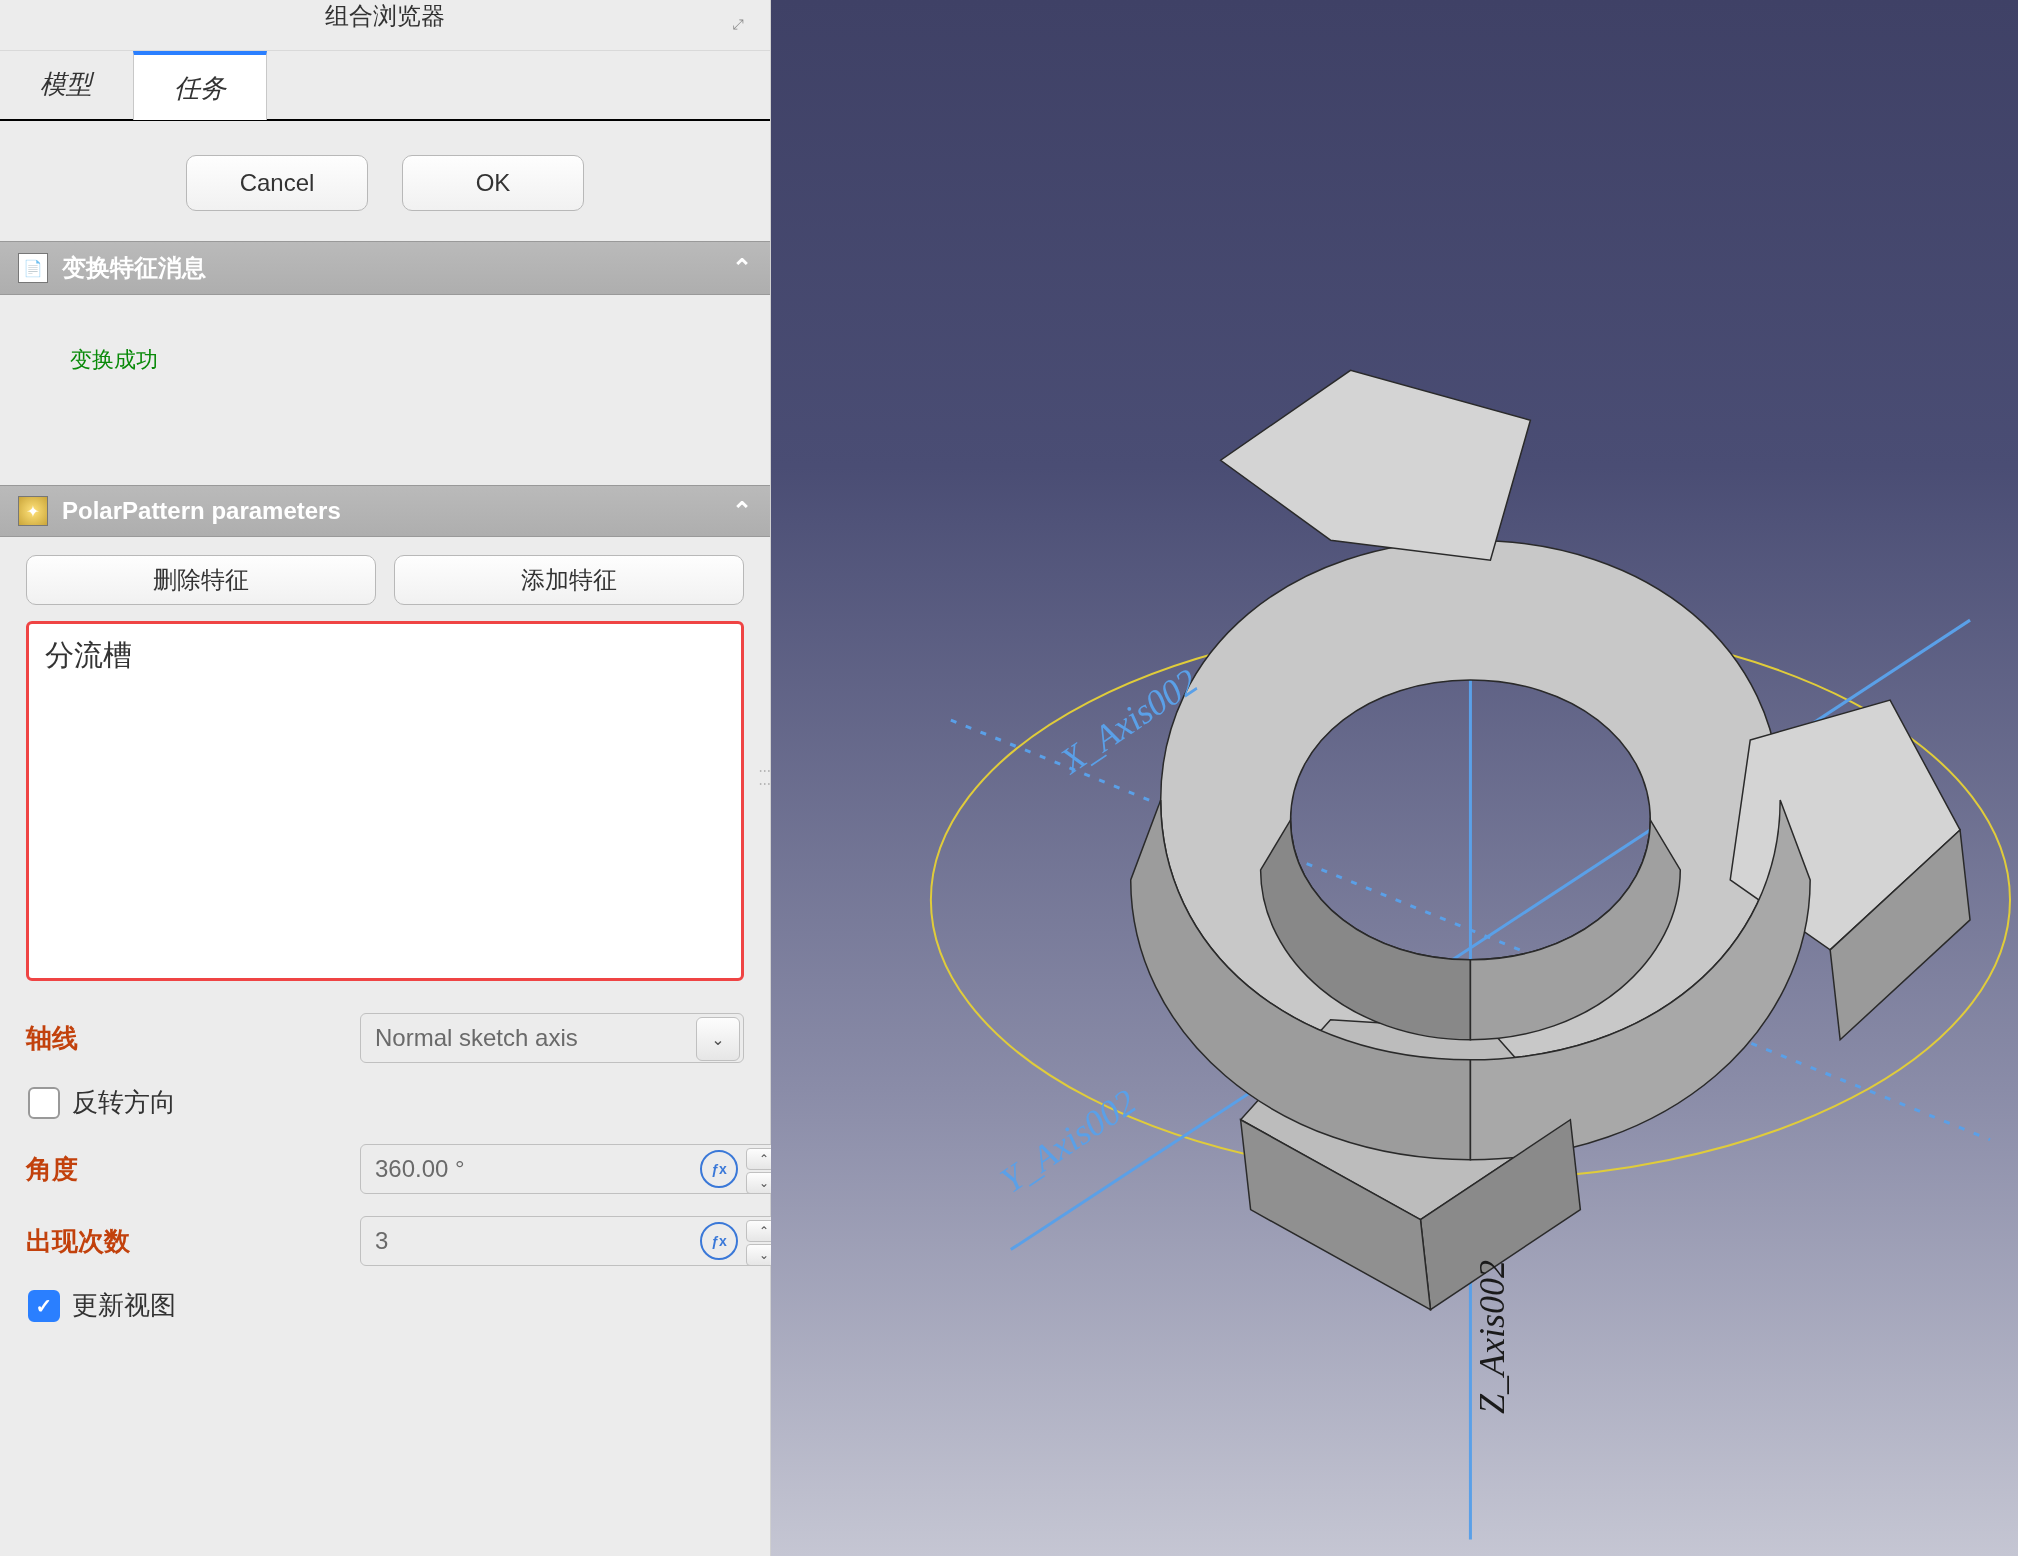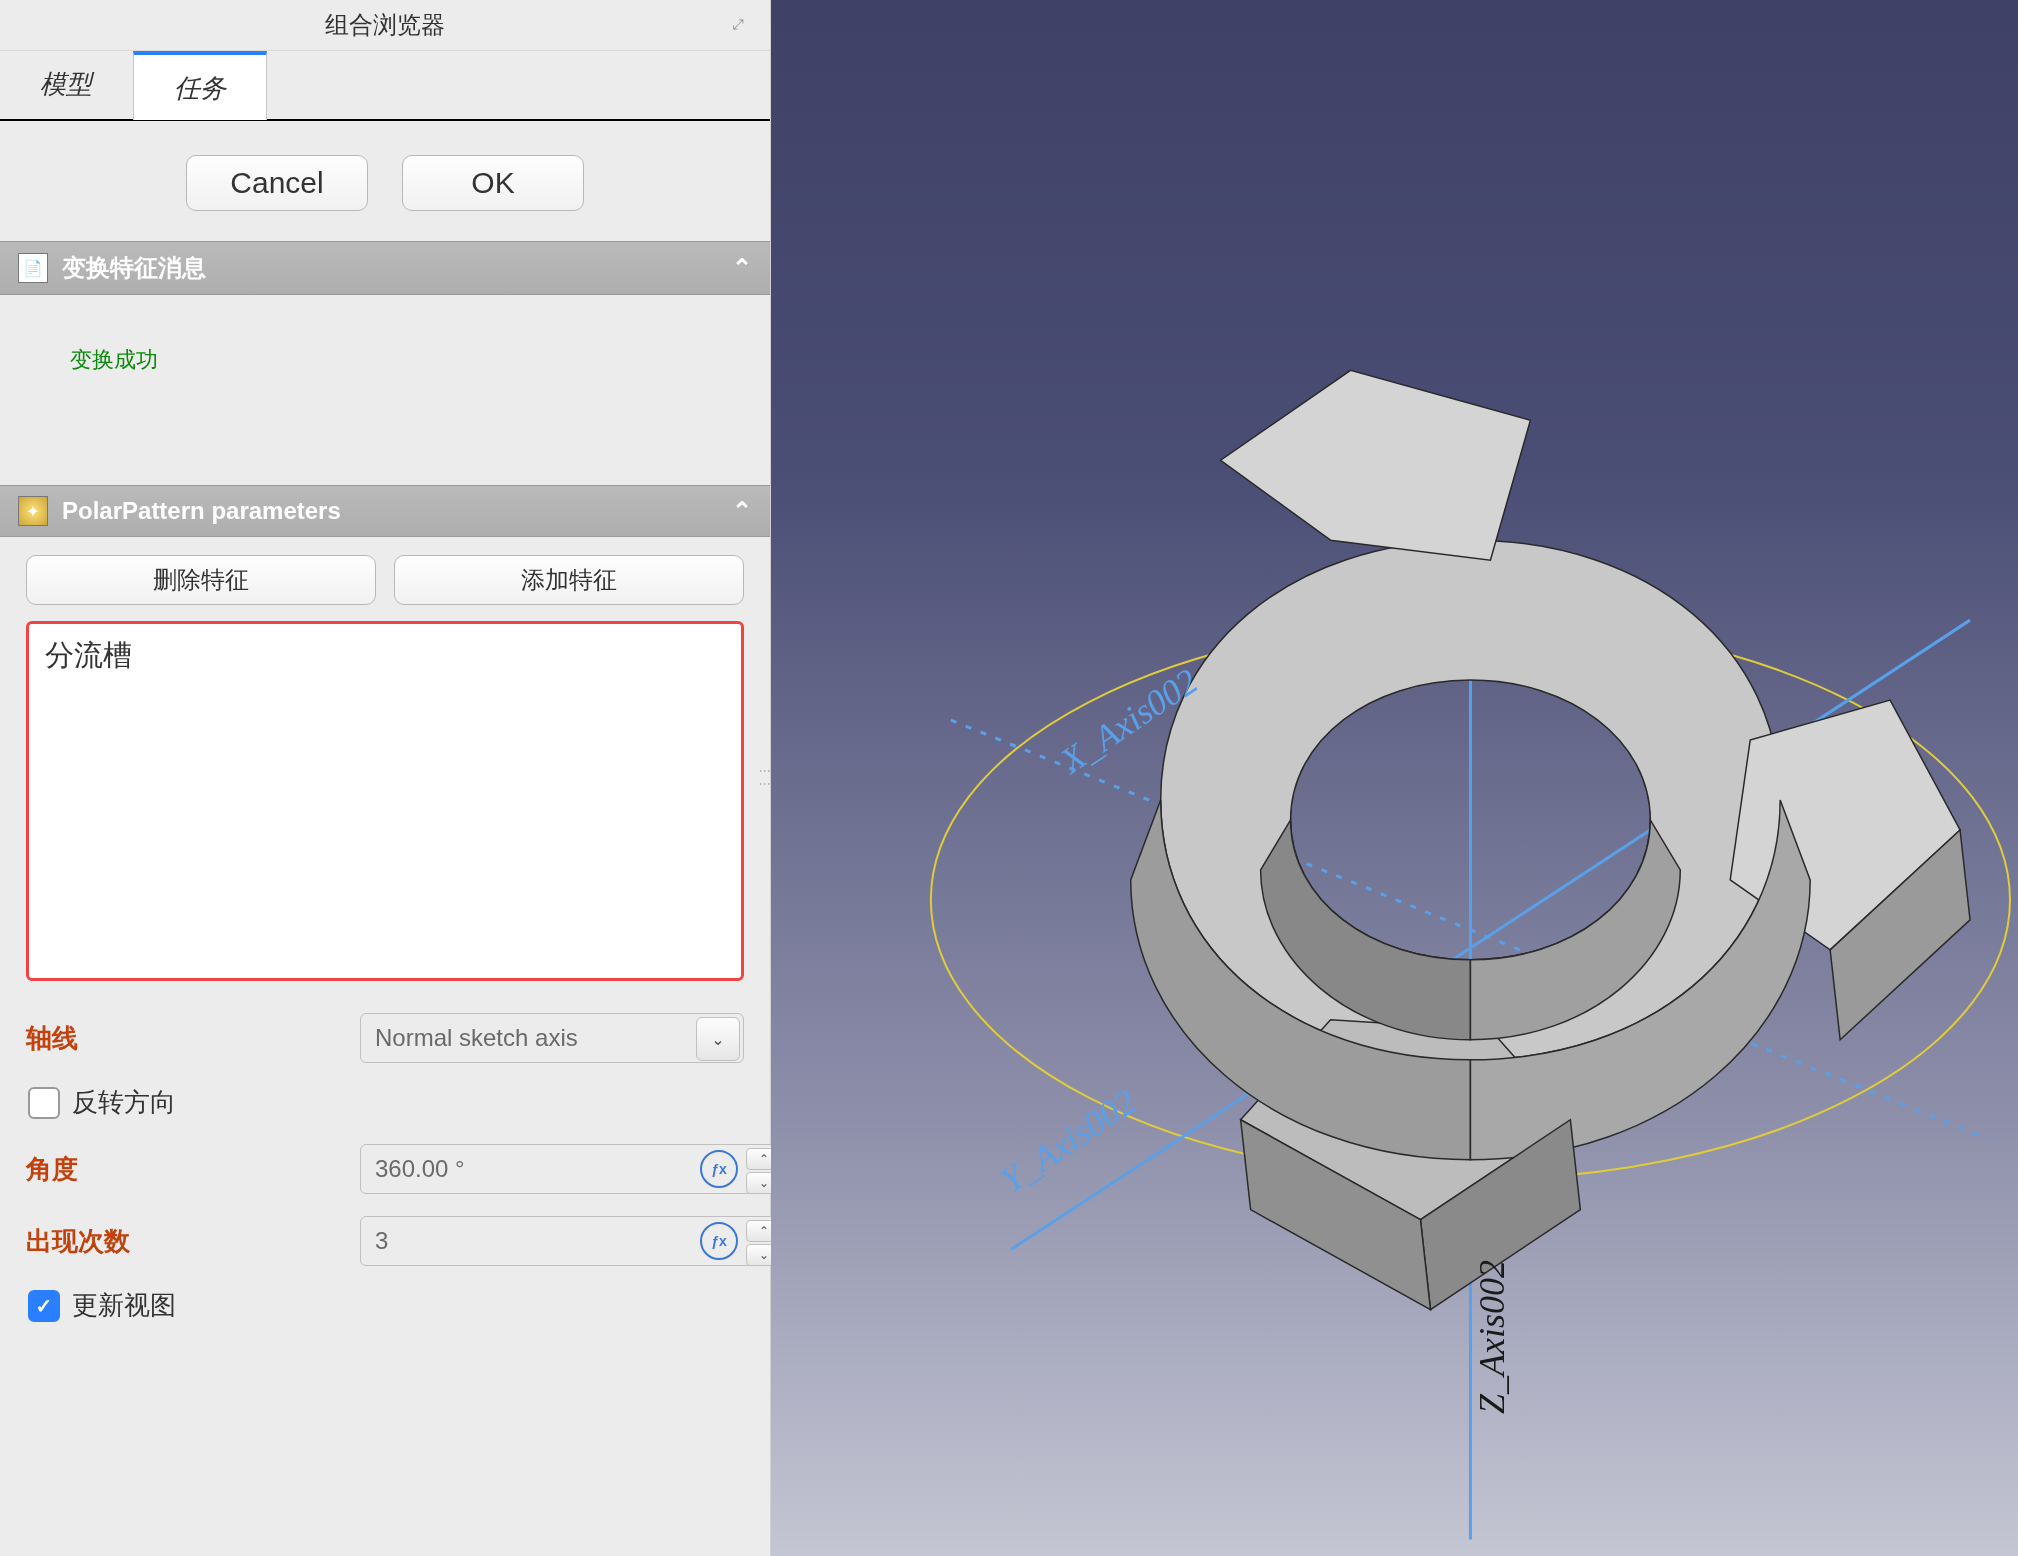--- a/index.html
+++ b/index.html
@@ -22,21 +22,21 @@
     flex: 0 0 770px;
     background: #ececec;
     display: flex;
     flex-direction: column;
     border-right: 1px solid #d0d0d0;
     position: relative;
   }
   .panel-title-bar {
     height: 50px;
     display: flex;
-    align-items: center;
+    align-items: flex-start;
     justify-content: center;
     position: relative;
     font-size: 24px;
     color: #333;
     border-bottom: 1px solid #d9d9d9;
   }
   .panel-title-bar .undock {
     position: absolute;
     right: 18px;
     top: 10px;
@@ -73,21 +73,21 @@
     justify-content: center;
     gap: 34px;
     padding: 34px 0 30px;
   }
   .btn {
     width: 180px;
     height: 54px;
     border: 1px solid #b8b8b8;
     border-radius: 10px;
     background: linear-gradient(#fefefe, #f1f1f1);
-    font-size: 30px;
+    font-size: 24px;
     color: #333;
     display:flex;align-items:center;justify-content:center;
     cursor: pointer;
   }
   
   .section-head {
     background: linear-gradient(#bababa,#aeaeae);
     color: #fff;
     font-size: 24px;
     display: flex;

